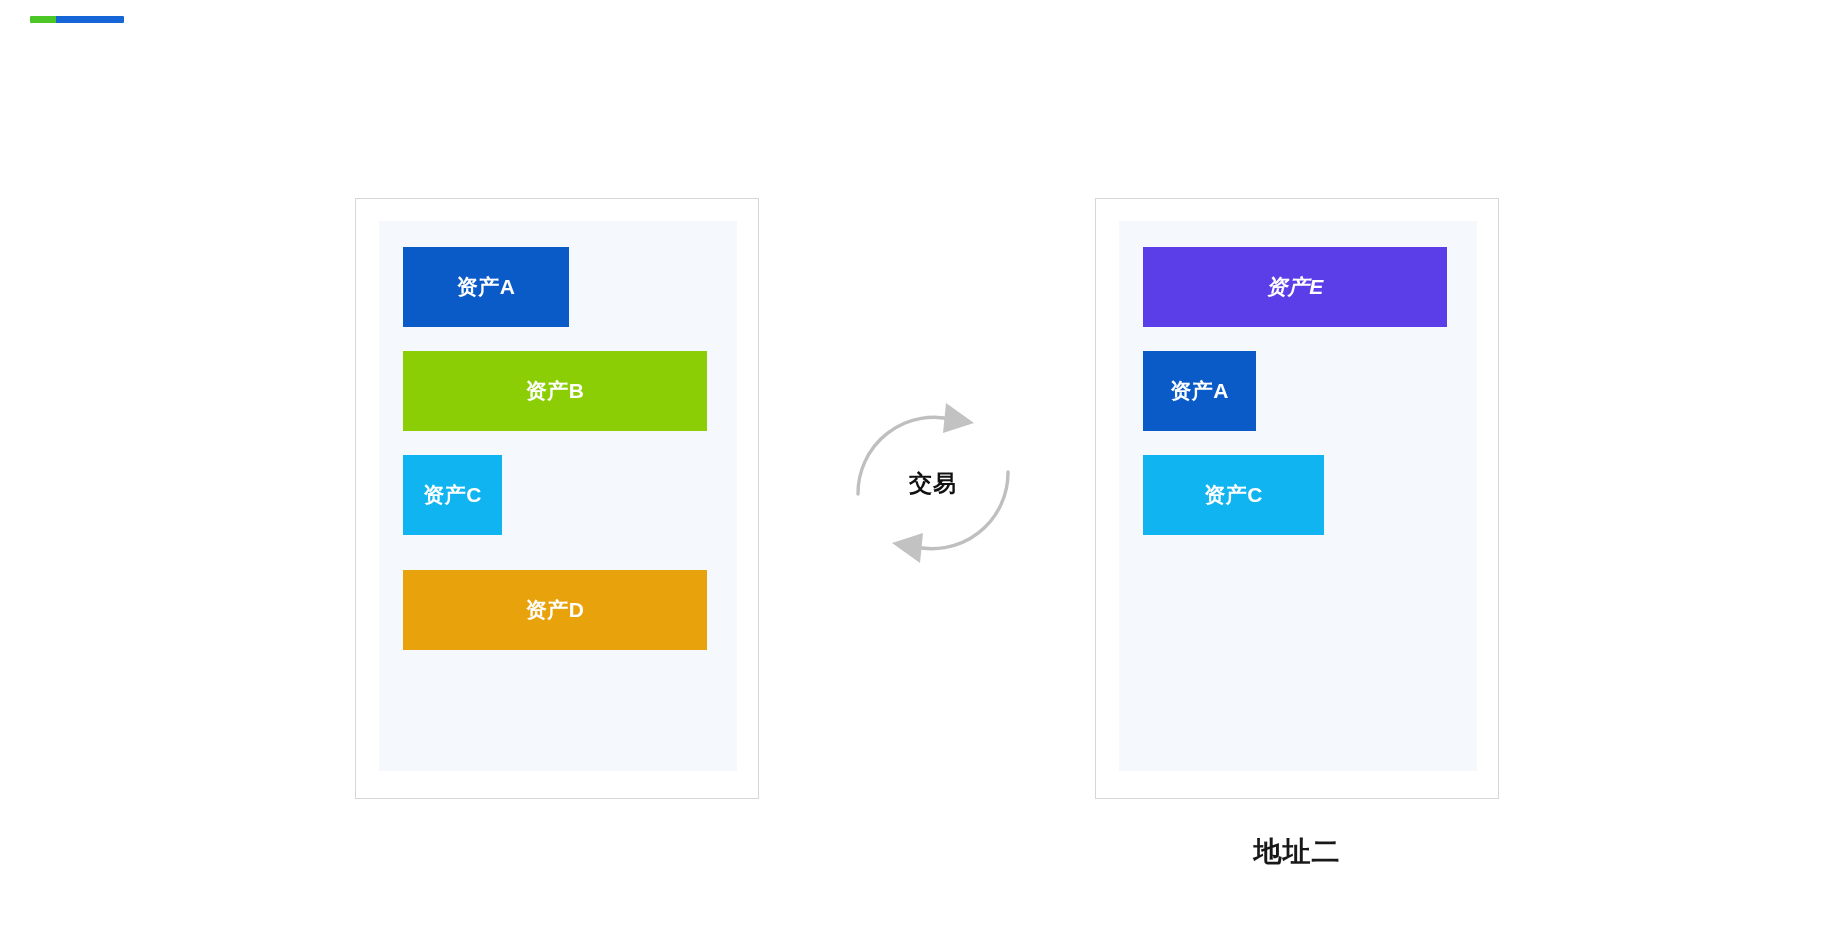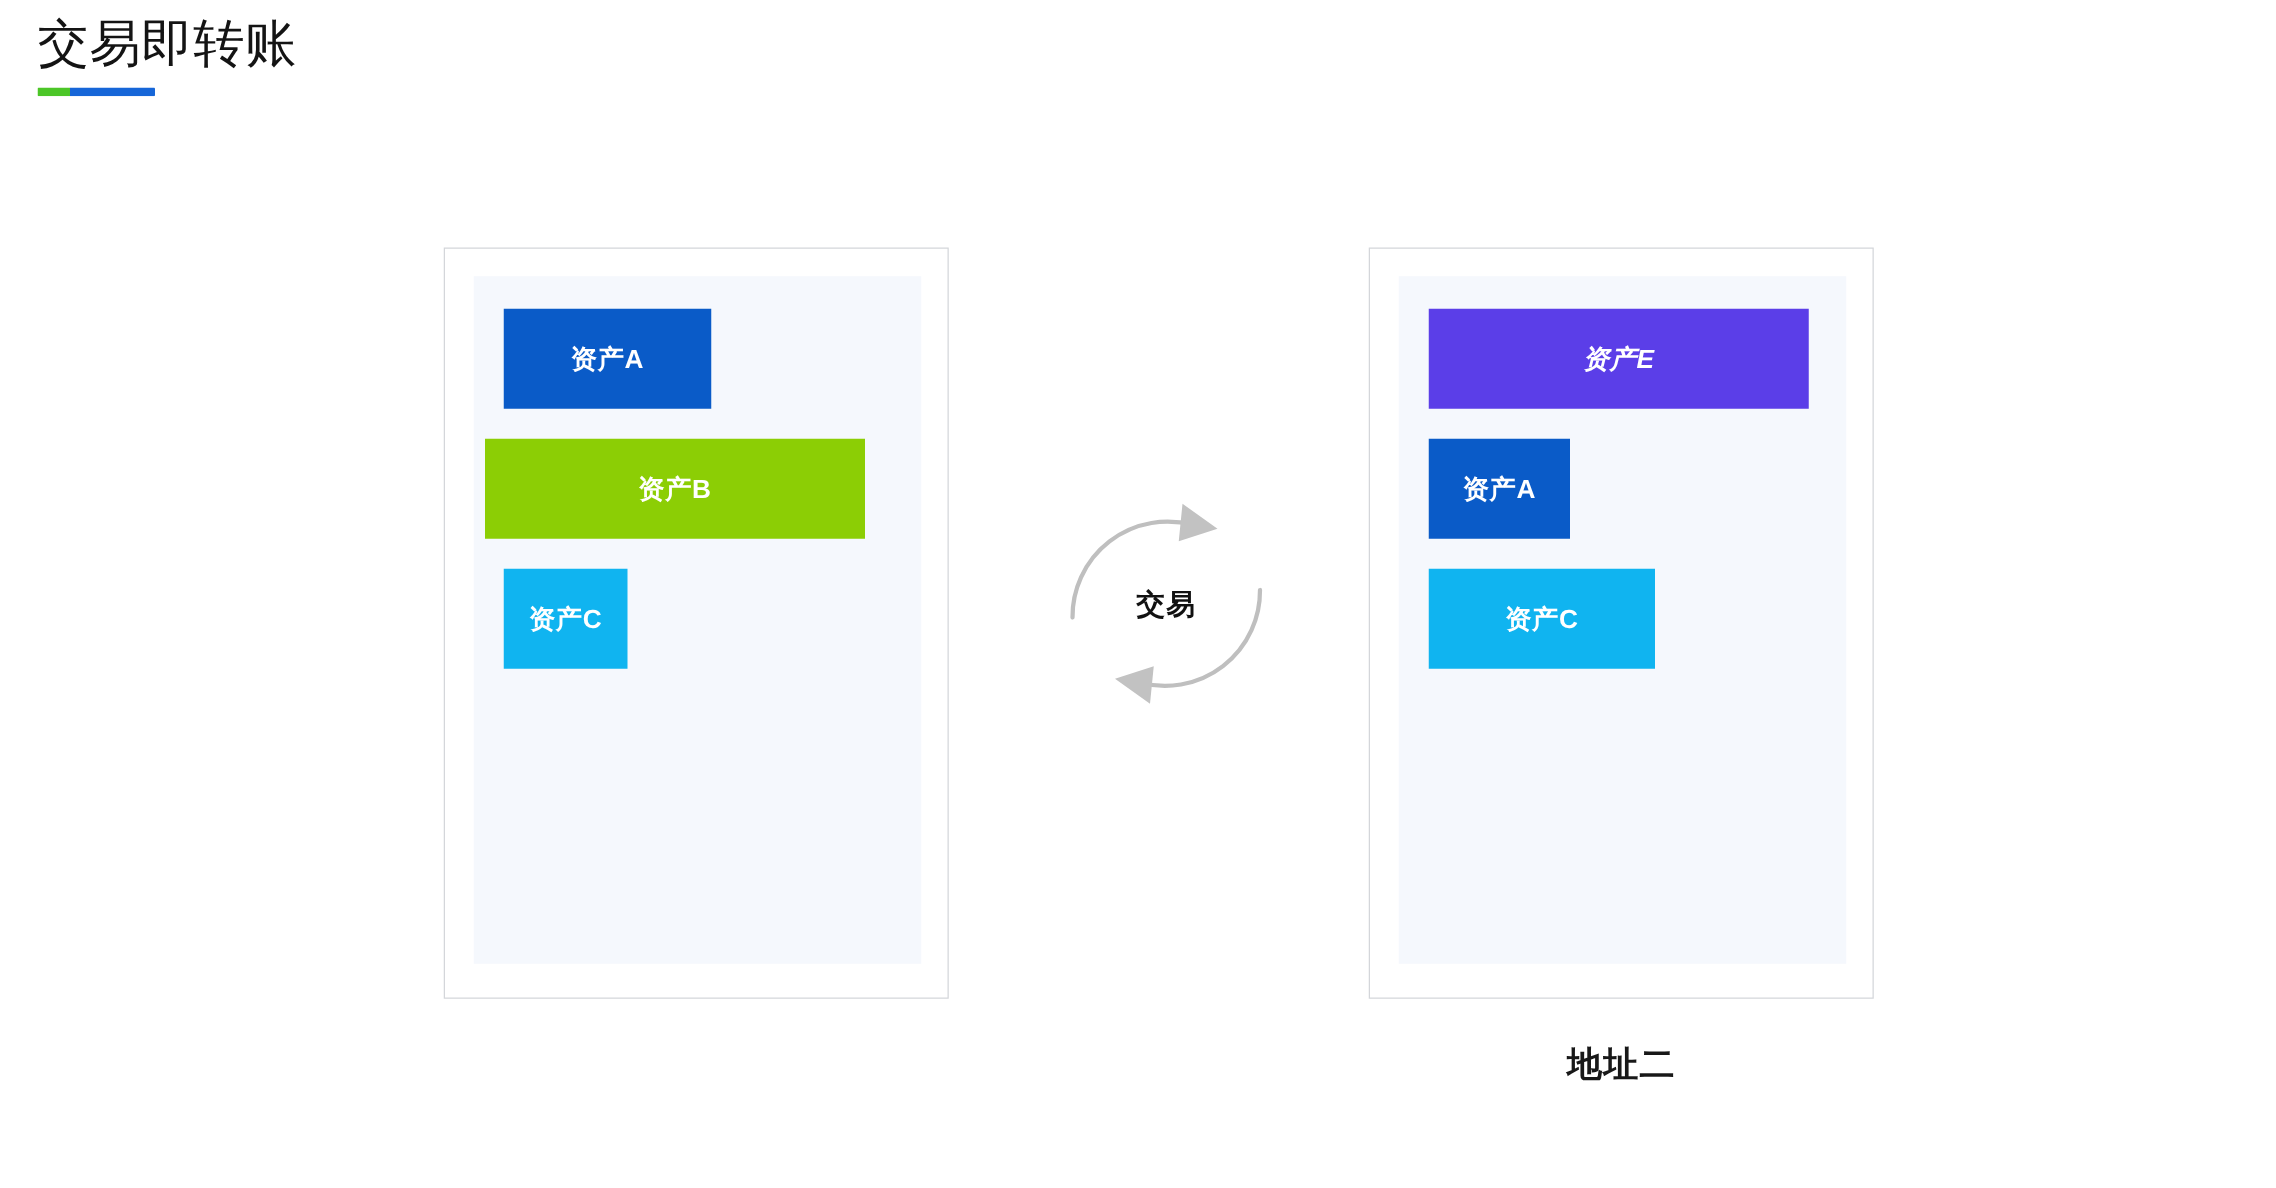--- a/index.html
+++ b/index.html
@@ -114,47 +114,49 @@
     font-size: 23px;
     font-weight: 700;
     color: #111111;
     letter-spacing: 1px;
   }
 </style>
 </head>
 <body style="background: rgb(255, 255, 255);">
 
 <div class="title-block">
-  <div class="page-title">交易即转账</div>
   <div class="accent-bar">
     <div class="accent-seg-green" style="background: rgb(76, 198, 39);"></div>
     <div class="accent-seg-blue" style="background: rgb(22, 102, 216);"></div>
   </div>
 </div>
 
 <div class="stage">
 
   <div class="address-group" style="left:355px; top:198px; width:410px; height:640px;">
 
     <div class="address-card" style="width: 404px; height: 601px; border-color: rgb(212, 214, 218);">
 
       <div class="card-inner" style="left: 23px; top: 22px; width: 358px; height: 550px; background: rgb(245, 248, 253);"></div>
 
       <div class="asset-bar" style="left: 47px; top: 48px; width: 166px; height: 80px; background: rgb(10, 91, 200);">
         <span>资产A</span>
       </div>
 
-      <div class="asset-bar" style="left: 32px; top: 152px; width: 304px; height: 80px; background: rgb(140, 206, 5);">
+      <div class="asset-bar" style="left: 47px; top: 152px; width: 304px; height: 80px; background: rgb(140, 206, 5);">
         <span>资产B</span>
       </div>
 
       <div class="asset-bar" style="left: 47px; top: 256px; width: 99px; height: 80px; background: rgb(16, 180, 240);">
         <span>资产C</span>
       </div>
 
+      <div class="asset-bar" style="left: 47px; top: 371px; width: 304px; height: 80px; background: rgb(232, 162, 12);">
+        <span>资产D</span>
+      </div>
     </div>
 
   </div>
 
   <div class="exchange" style="left:848px; top:398px;">
     <svg viewBox="0 0 170 170" xmlns="http://www.w3.org/2000/svg">
 
       <path d="M 10 96
                A 76 76 0 0 1 106 22" fill="none" stroke="#bfbfbf" stroke-width="3.4" stroke-linecap="round"></path>
       <polygon points="98,5 126,25 95,35" fill="#c2c2c2"></polygon>

